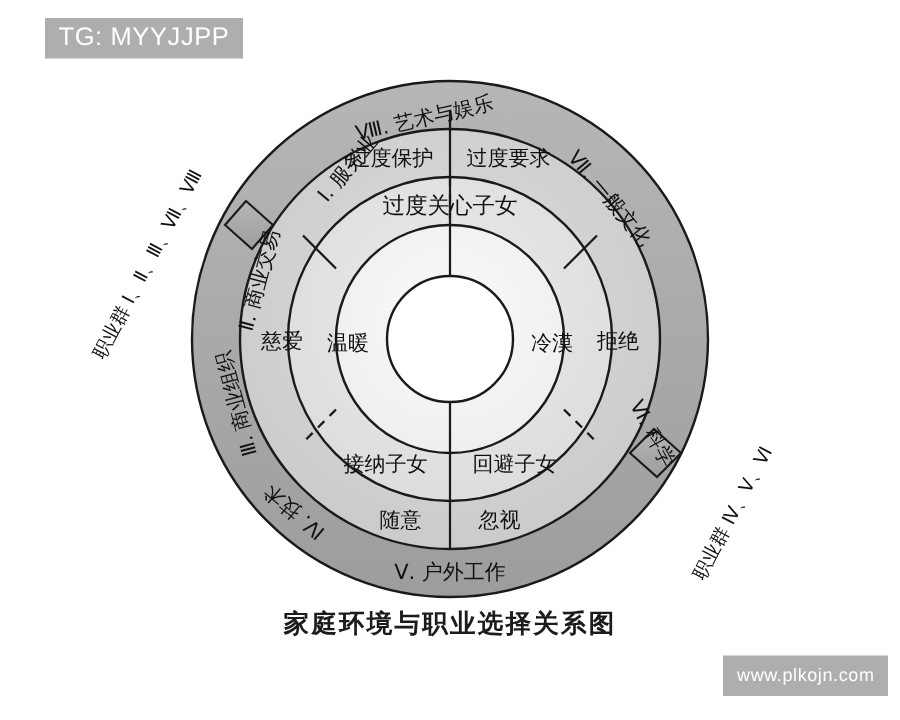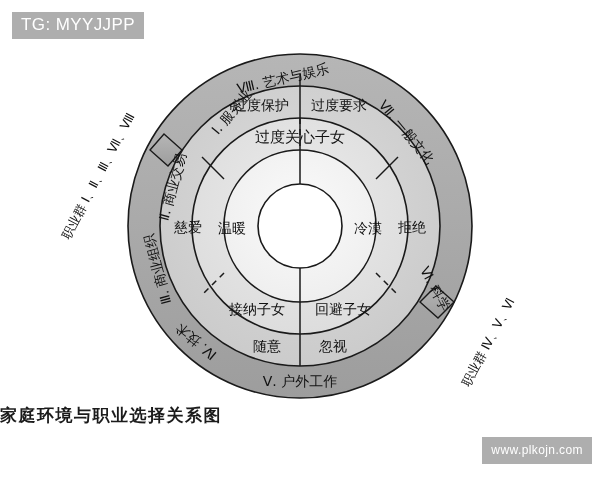--- a/index.html
+++ b/index.html
@@ -14,32 +14,34 @@
   
   .wm{
     position:absolute;
     background:#aeaeae;
     color:#ffffff;
     font-size:17px;
     letter-spacing:.4px;
     padding:3px 9px 4px 9px;
     white-space:nowrap;
     line-height:20px;
+    margin-left:18px;
   }
   #wm-tl{left:12px;top:12px;}
   #wm-br{right:8px;bottom:16px;font-size:12px;}
 
   
   #diagram{position:absolute;left:60px;top:38px;width:480px;height:370px;}
   #diagram svg{display:block;width:480px;height:370px;}
 
   .cap{
     position:absolute;
     left:0;right:0;
     top:404px;
+    text-align:center;
     font-family:"DejaVu Serif","Liberation Serif",serif;
     font-size:17px;
     color:#1b1b1b;
     letter-spacing:1.5px;
     font-weight:600;
   }
   svg text{font-family:"DejaVu Sans","Liberation Sans",sans-serif;fill:#111;}
 </style>
 </head>
 <body>

